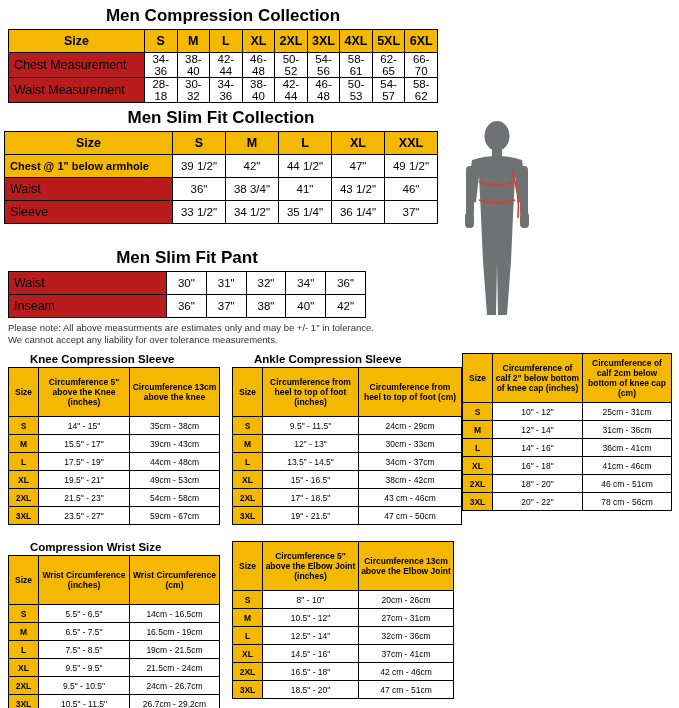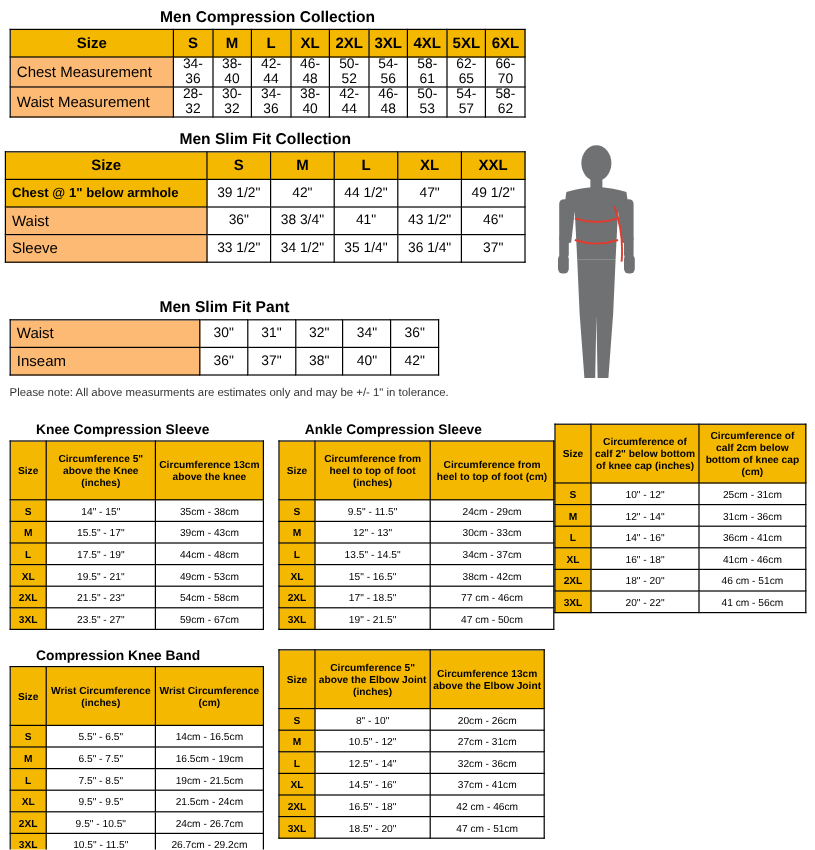--- a/index.html
+++ b/index.html
@@ -7,41 +7,41 @@
     width:679px;height:708px;
     background:#ffffff;
     font-family:"Liberation Sans", sans-serif;
     color:#000;
     position:relative;
     overflow:hidden;
   }
   .wrap{position:relative;width:679px;height:708px;}
 
   h2.sect-title{
-    font-size:13px;
+    font-size:17px;
     font-weight:bold;
     margin:0;
     text-align:center;
     padding:2px 0 3px 0;
   }
   table{border-collapse:collapse;}
   td,th{border:1px solid #000;}
 
   
   .tbl-top{width:100%;table-layout:fixed;}
   .tbl-top th, .tbl-top td{
     font-size:11.5px;
     height:22px;
     text-align:center;
     vertical-align:middle;
     padding:0 2px;
   }
   .tbl-top th{background:#f5b800;font-weight:bold;font-size:12.5px;}
   .tbl-top td.rowhead{
-    background:#fdba74;text-align:left;padding-left:5px;font-size:12.5px;font-weight:normal;
+    background:#b91c1c;text-align:left;padding-left:5px;font-size:12.5px;font-weight:normal;
   }
   .tbl-top td.rowhead-y{
     background:#f5b800;text-align:left;padding-left:5px;font-size:12.5px;font-weight:bold;
   }
 
   
   .sec-compression{position:absolute;left:8px;top:4px;width:430px;}
   .sec-slim{position:absolute;left:4px;top:106px;width:434px;}
   .sec-pant{position:absolute;left:8px;top:246px;width:358px;}
 
@@ -113,21 +113,21 @@
         <td>42-44</td>
         <td>46-48</td>
         <td>50-52</td>
         <td>54-56</td>
         <td>58-61</td>
         <td>62-65</td>
         <td>66-70</td>
       </tr>
       <tr>
         <td class="rowhead">Waist Measurement</td>
-        <td>28-32</td>
+        <td>28-18</td>
         <td>30-32</td>
         <td>34-36</td>
         <td>38-40</td>
         <td>42-44</td>
         <td>46-48</td>
         <td>50-53</td>
         <td>54-57</td>
         <td>58-62</td>
       </tr>
       </tbody>
@@ -211,20 +211,21 @@
         <td>38"</td>
         <td>40"</td>
         <td>42"</td>
       </tr>
       </tbody>
     </table>
   </div>
 
   <div class="note">
     <span>Please note:</span><span> All above measurments are estimates only and may be +/- 1" in tolerance.</span><br>
+    <span>We cannot accept any liability for over tolerance measurements.</span>
   </div>
 
   <div class="mannequin">
     <svg width="110" height="200" viewBox="0 0 110 200">
       <g fill="#6f7173">
         <ellipse cx="55" cy="16" rx="12.5" ry="15"></ellipse>
         <rect x="50" y="29" width="10" height="8"></rect>
         <path d="M30 40 q25 -8 50 0 l6 40 q-4 4 -10 2 l-3 -26 l-2 40 h-32 l-2 -40 l-3 26 q-6 2 -10 -2 z"></path>
         <rect x="24" y="46" width="8" height="50" rx="4"></rect>
         <rect x="78" y="46" width="8" height="50" rx="4"></rect>
@@ -322,21 +323,21 @@
             <td>34cm - 37cm</td>
           </tr>
         <tr>
             <td class="sz">XL</td>
             <td>15" - 16.5"</td>
             <td>38cm - 42cm</td>
           </tr>
         <tr>
             <td class="sz">2XL</td>
             <td>17" - 18.5"</td>
-            <td>77 cm - 46cm</td>
+            <td>43 cm - 46cm</td>
           </tr>
         <tr>
             <td class="sz">3XL</td>
             <td>19" - 21.5"</td>
             <td>47 cm - 50cm</td>
           </tr>
       </tbody>
     </table>
   </div>
 
@@ -376,28 +377,28 @@
             <td>41cm - 46cm</td>
           </tr>
         <tr>
             <td class="sz">2XL</td>
             <td>18" - 20"</td>
             <td>46 cm - 51cm</td>
           </tr>
         <tr>
             <td class="sz">3XL</td>
             <td>20" - 22"</td>
-            <td>41 cm - 56cm</td>
+            <td>78 cm - 56cm</td>
           </tr>
       </tbody>
     </table>
   </div>
 
   <div class="b-wrist">
-    <div class="small-title">Compression Knee Band</div>
+    <div class="small-title">Compression Wrist Size</div>
     <table class="tbl-sm">
       <colgroup>
           <col style="width:30px">
           <col style="width:91px">
           <col>
         </colgroup>
       <thead>
           <tr>
         <th>Size</th>
         <th>Wrist Circumference (inches)</th>

